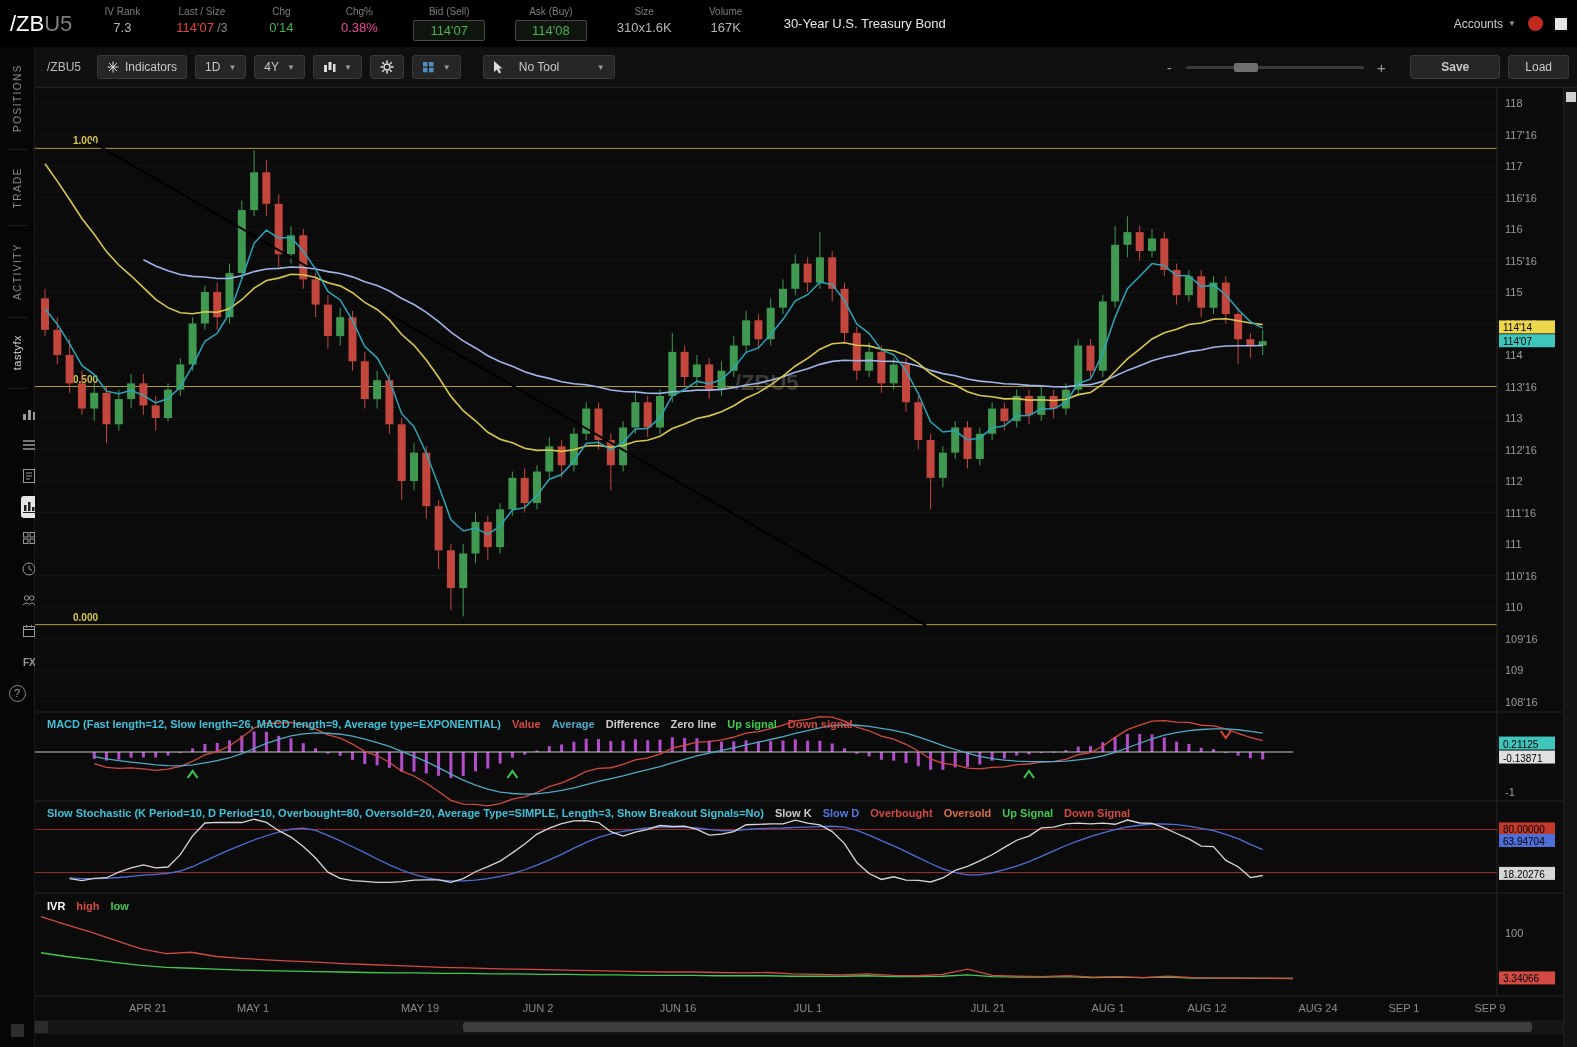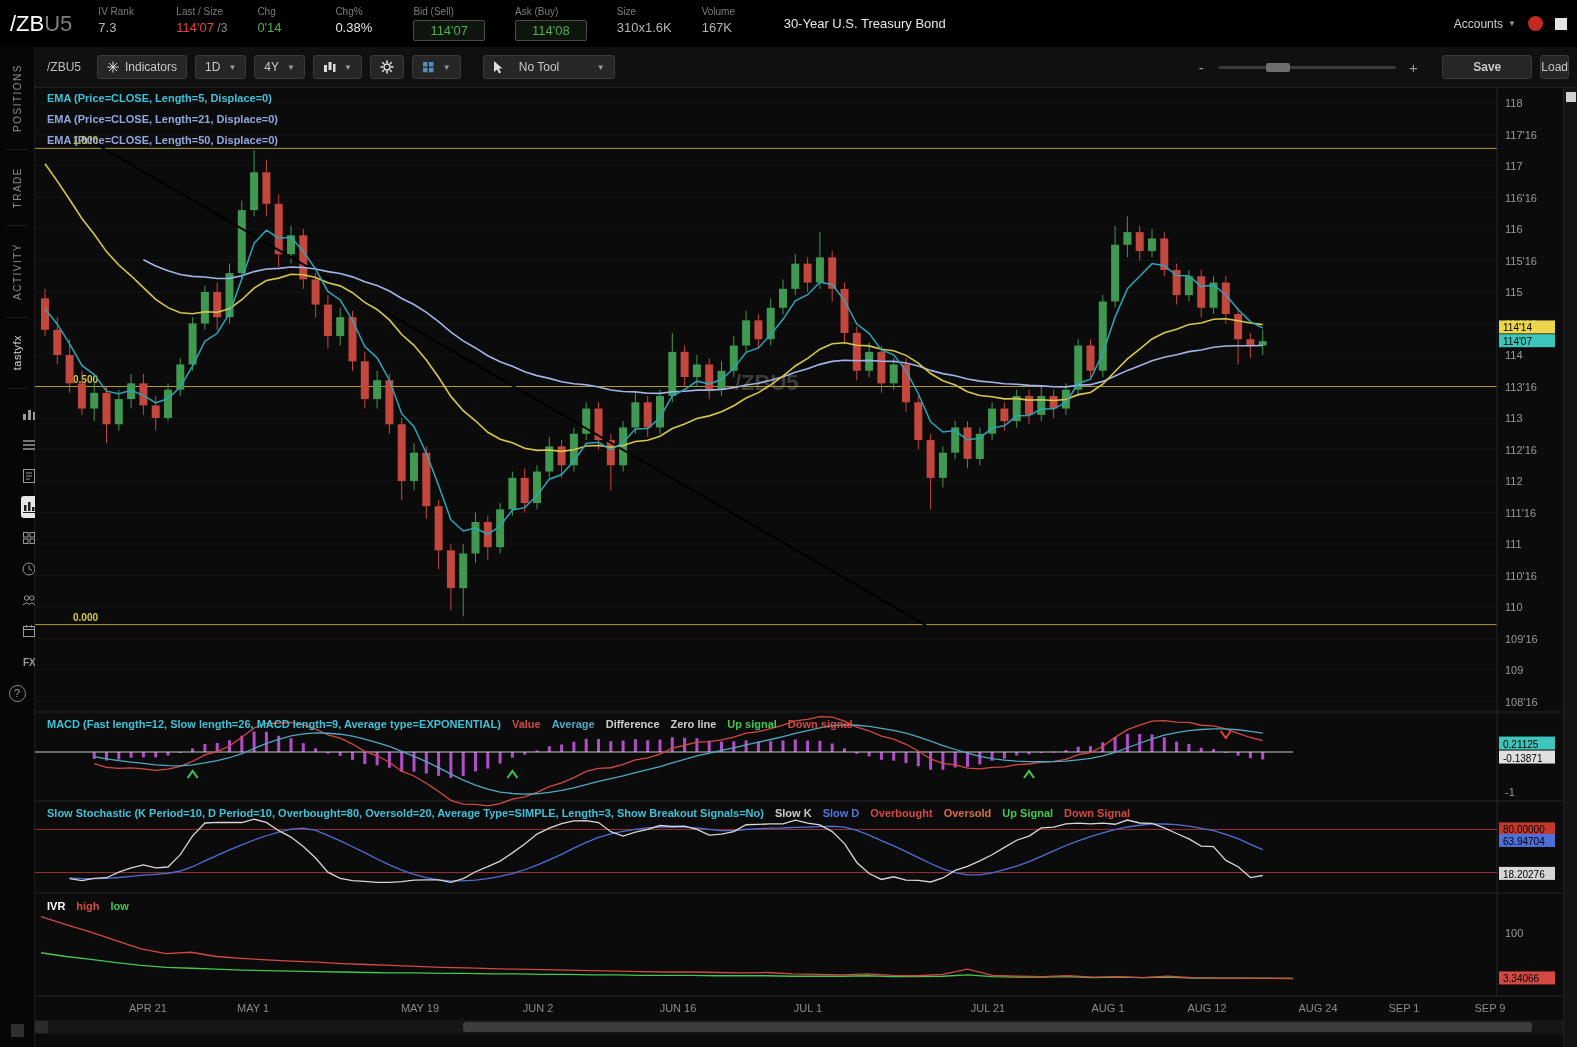--- a/index.html
+++ b/index.html
@@ -9,21 +9,21 @@
     font-family:"Liberation Sans", sans-serif; color:#ccc;
     -webkit-font-smoothing:antialiased;
   }
   svg text { font-family:"Liberation Sans", sans-serif; }
 
   
   .header { height:47px; background:#000; display:flex; align-items:center; padding:0 10px; }
   .symbol { font-size:22px; color:#fff; margin-right:26px; white-space:nowrap; }
   .symbol .suffix { color:#7d7d7d; }
   .fields { display:flex; align-items:flex-start; gap:30px; }
-  .field { display:flex; flex-direction:column; min-width:48px; }
+  .field { display:flex; flex-direction:column; align-items:center; min-width:48px; }
   .f-label { font-size:10px; color:#7d7d7d; white-space:nowrap; }
   .f-value { font-size:13px; margin-top:3px; white-space:nowrap; }
   .f-box { border:1px solid #4a4a4a; background:#0d150d; border-radius:2px; padding:2px 16px; }
   .f-suffix { color:#8a8a8a; font-size:12px; }
   .instrument { font-size:13px; color:#e8e8e8; margin-left:34px; white-space:nowrap; }
   .header-right { margin-left:auto; display:flex; align-items:center; gap:12px; }
   .accounts { font-size:12px; color:#cfcfcf; display:flex; align-items:center; gap:5px; cursor:pointer; }
   .caret { font-size:8px; color:#9a9a9a; }
   .rec-dot { width:15px; height:15px; border-radius:50%; background:#c22a20; }
   .corner-sq { width:12px; height:12px; background:#e4e4e4; }
@@ -83,21 +83,21 @@
     <div class="field">
       <span class="f-label">Last / Size</span>
       <span class="f-value"><span style="color:#e0453a">114'07</span><span class="f-suffix"> /3</span></span>
     </div>
     <div class="field">
       <span class="f-label">Chg</span>
       <span class="f-value" style="color:#4caf50">0'14</span>
     </div>
     <div class="field">
       <span class="f-label">Chg%</span>
-      <span class="f-value" style="color:#e5e5e5">0.38%</span>
+      <span class="f-value" style="color:#ec4899">0.38%</span>
     </div>
     <div class="field">
       <span class="f-label">Bid (Sell)</span>
       <span class="f-value f-box" style="color:#4caf50">114'07</span>
     </div>
     <div class="field">
       <span class="f-label">Ask (Buy)</span>
       <span class="f-value f-box" style="color:#4caf50">114'08</span>
     </div>
     <div class="field">
@@ -286,21 +286,21 @@
       <div class="zoom-area">
         <span class="zoom-btn">-</span>
         <div class="zoom-track">
             <div class="zoom-handle"></div>
           </div>
         <span class="zoom-btn">+</span>
       </div>
       <div class="tbtn" style="padding:0 30px;font-weight:bold;">
           <span>Save</span>
         </div>
-      <div class="tbtn" style="padding:0 0;">
+      <div class="tbtn" style="padding:0 16px;">
           <span>Load</span>
         </div>
     </div>
 
     <div class="chart-wrap">
       <svg id="chart-svg" width="1528" height="952">
           <line x1="0" y1="15" x2="1462" y2="15" stroke="#141414"></line>
           <text x="1470" y="19" fill="#9a9a9a" font-size="11">118</text>
           <line x1="0" y1="46.5" x2="1462" y2="46.5" stroke="#141414"></line>
           <text x="1470" y="50.5" fill="#9a9a9a" font-size="11">117'16</text>
@@ -692,25 +692,20 @@
           <text x="643" y="924" text-anchor="middle" fill="#8a8a8a" font-size="11">JUN 16</text>
           <text x="773" y="924" text-anchor="middle" fill="#8a8a8a" font-size="11">JUL 1</text>
           <text x="953" y="924" text-anchor="middle" fill="#8a8a8a" font-size="11">JUL 21</text>
           <text x="1073" y="924" text-anchor="middle" fill="#8a8a8a" font-size="11">AUG 1</text>
           <text x="1172" y="924" text-anchor="middle" fill="#8a8a8a" font-size="11">AUG 12</text>
           <text x="1283" y="924" text-anchor="middle" fill="#8a8a8a" font-size="11">AUG 24</text>
           <text x="1369" y="924" text-anchor="middle" fill="#8a8a8a" font-size="11">SEP 1</text>
           <text x="1455" y="924" text-anchor="middle" fill="#8a8a8a" font-size="11">SEP 9</text>
         </svg>
 
-      <div class="legend legend-col" style="left:12px; top:4px;">
-          <span style="color: rgb(63, 193, 216);">EMA (Price=CLOSE, Length=5, Displace=0)</span>
-          <span style="color: rgb(143, 168, 224);">EMA (Price=CLOSE, Length=21, Displace=0)</span>
-          <span style="color: rgb(143, 168, 224);">EMA (Price=CLOSE, Length=50, Displace=0)</span>
-        </div>
       <div class="legend" style="left:12px; top:630px;"><span style="color: rgb(63, 193, 216);">MACD (Fast length=12, Slow length=26, MACD length=9, Average type=EXPONENTIAL)</span><span style="color: rgb(210, 74, 66);">Value</span><span style="color: rgb(79, 168, 196);">Average</span><span style="color: rgb(204, 204, 204);">Difference</span><span style="color: rgb(204, 204, 204);">Zero line</span><span style="color: rgb(63, 202, 79);">Up signal</span><span style="color: rgb(210, 74, 66);">Down signal</span></div>
       <div class="legend" style="left:12px; top:719px;"><span style="color: rgb(63, 193, 216);">Slow Stochastic (K Period=10, D Period=10, Overbought=80, Oversold=20, Average Type=SIMPLE, Length=3, Show Breakout Signals=No)</span><span style="color: rgb(204, 204, 204);">Slow K</span><span style="color: rgb(85, 119, 221);">Slow D</span><span style="color: rgb(210, 74, 66);">Overbought</span><span style="color: rgb(216, 112, 68);">Oversold</span><span style="color: rgb(63, 202, 79);">Up Signal</span><span style="color: rgb(210, 74, 66);">Down Signal</span></div>
       <div class="legend" style="left:12px; top:812px;"><span style="color: rgb(255, 255, 255); text-align: center;">IVR</span><span style="color: rgb(210, 74, 66);">high</span><span style="color: rgb(63, 202, 79);">low</span></div>
 
       <div class="hscroll">
         <div class="stepper"></div>
         <div class="handle"></div>
       </div>
 
       <div class="right-strip">

